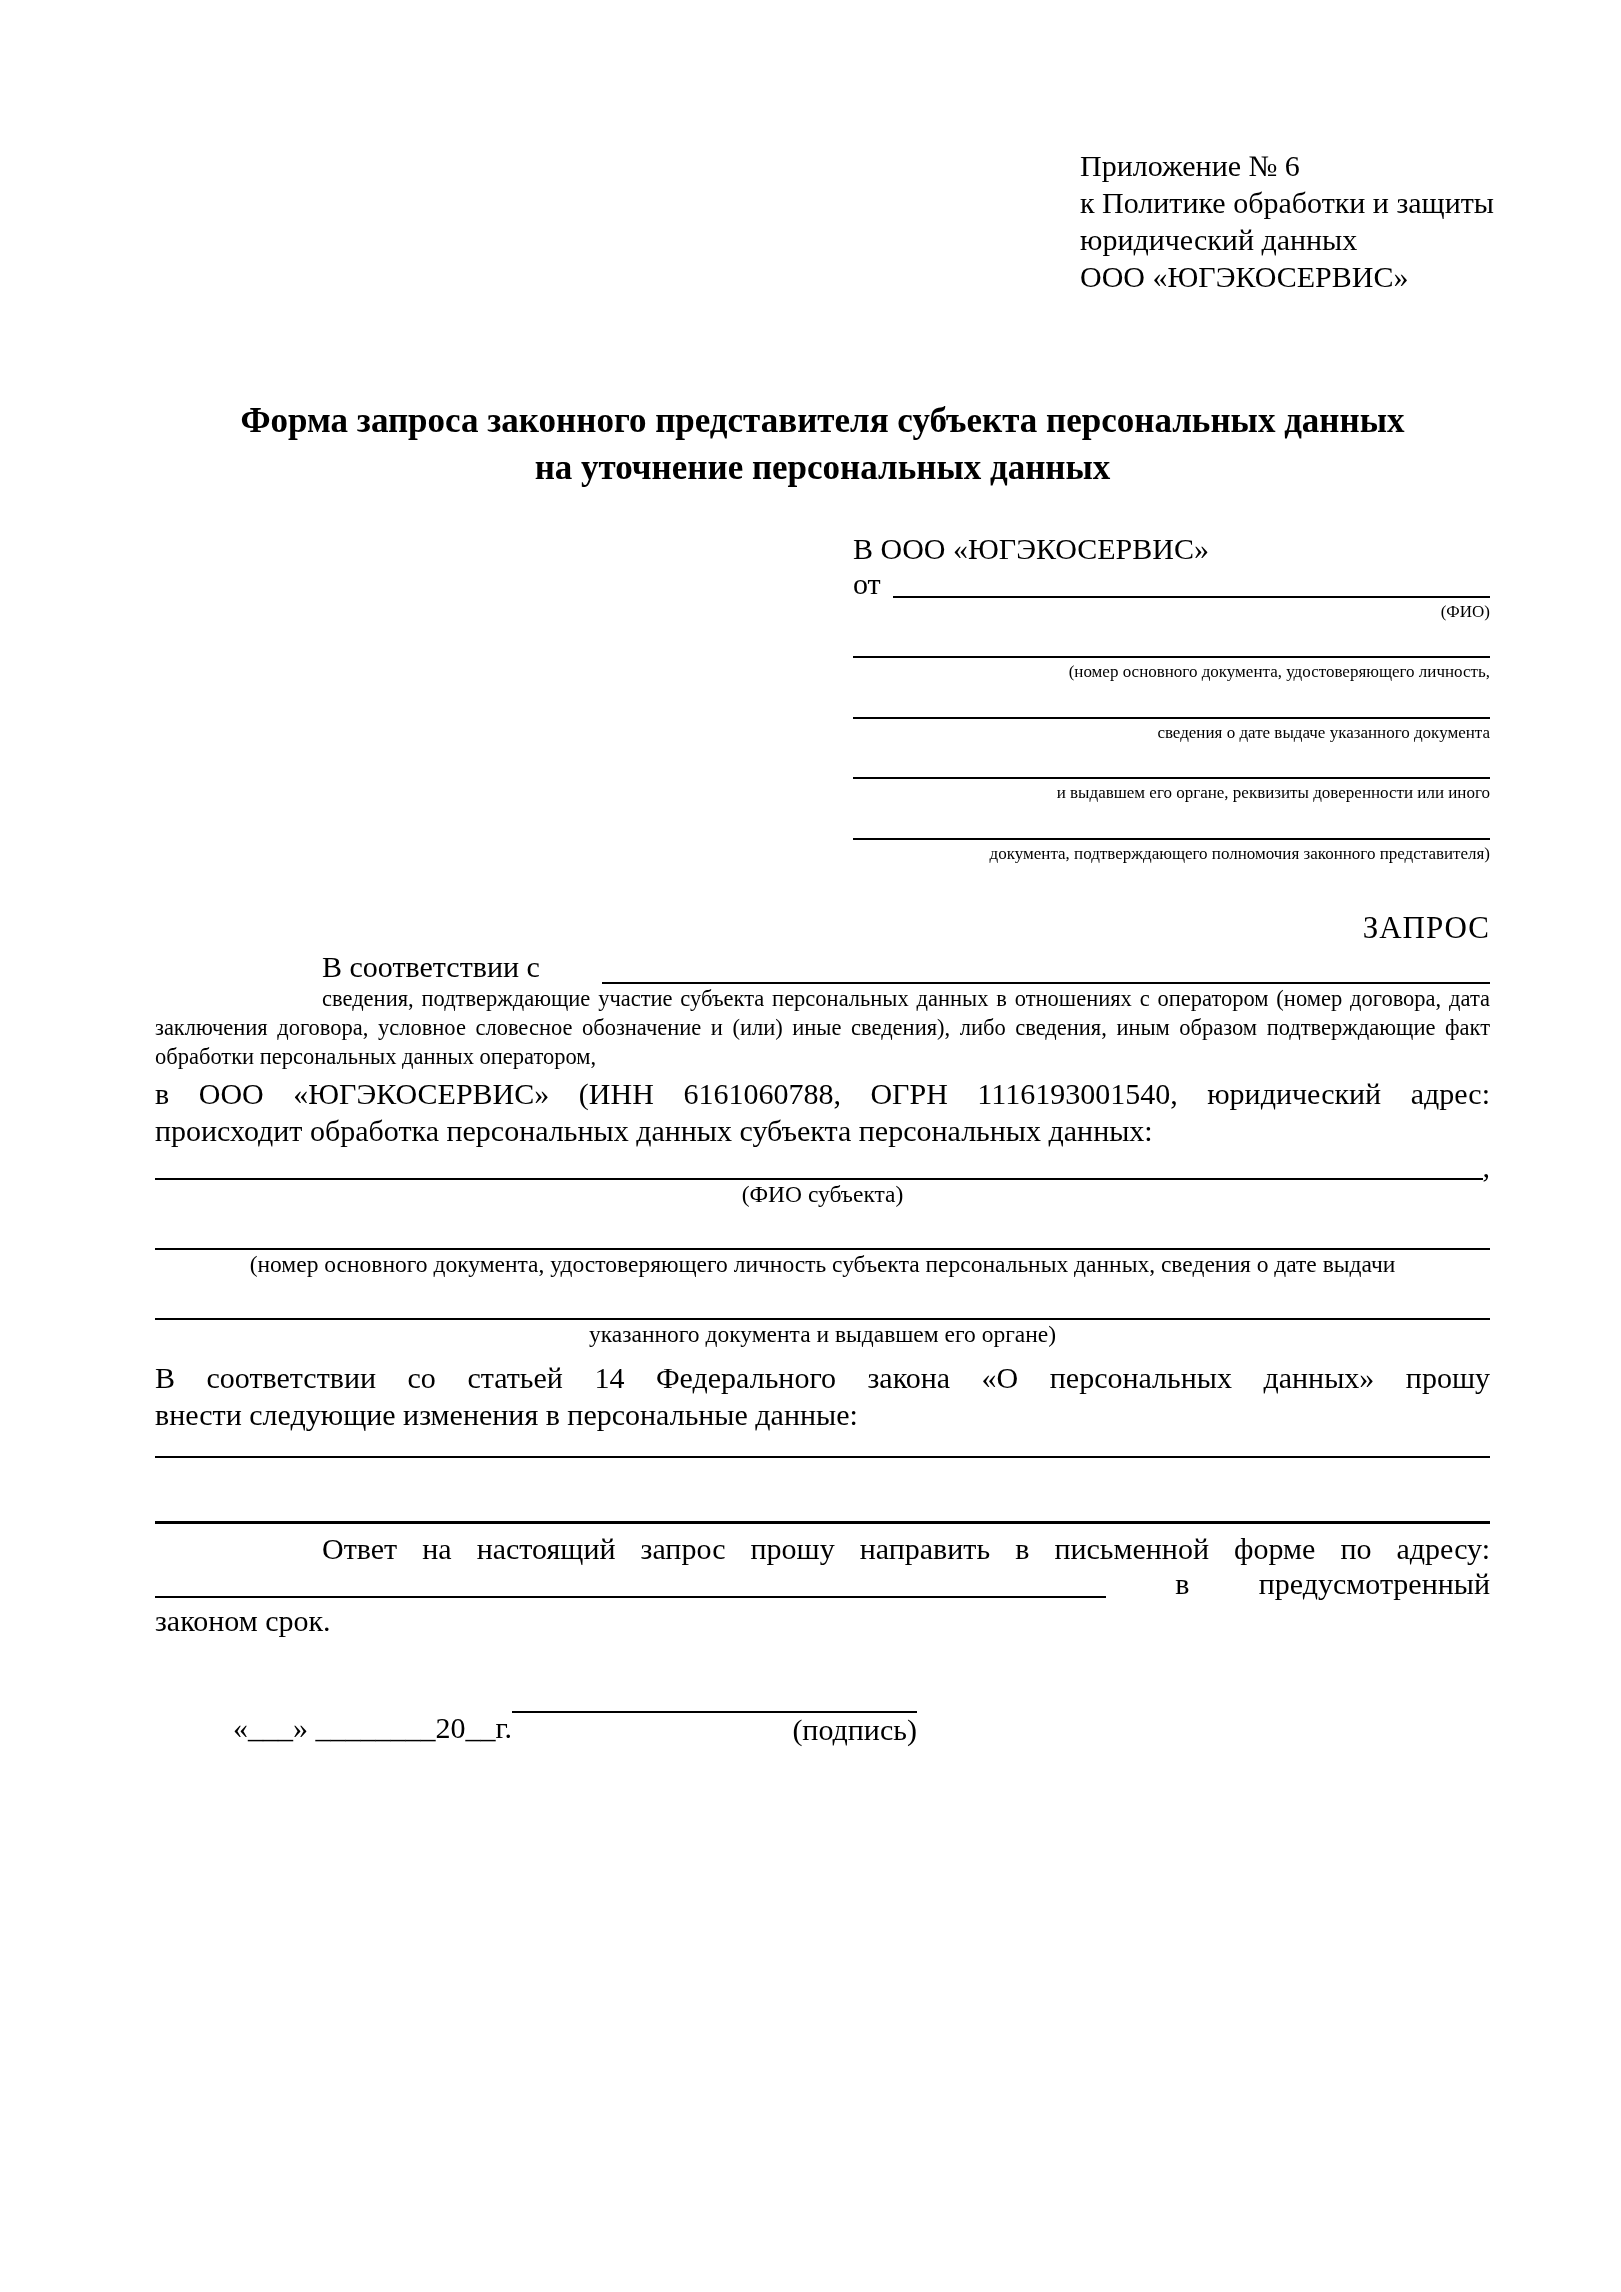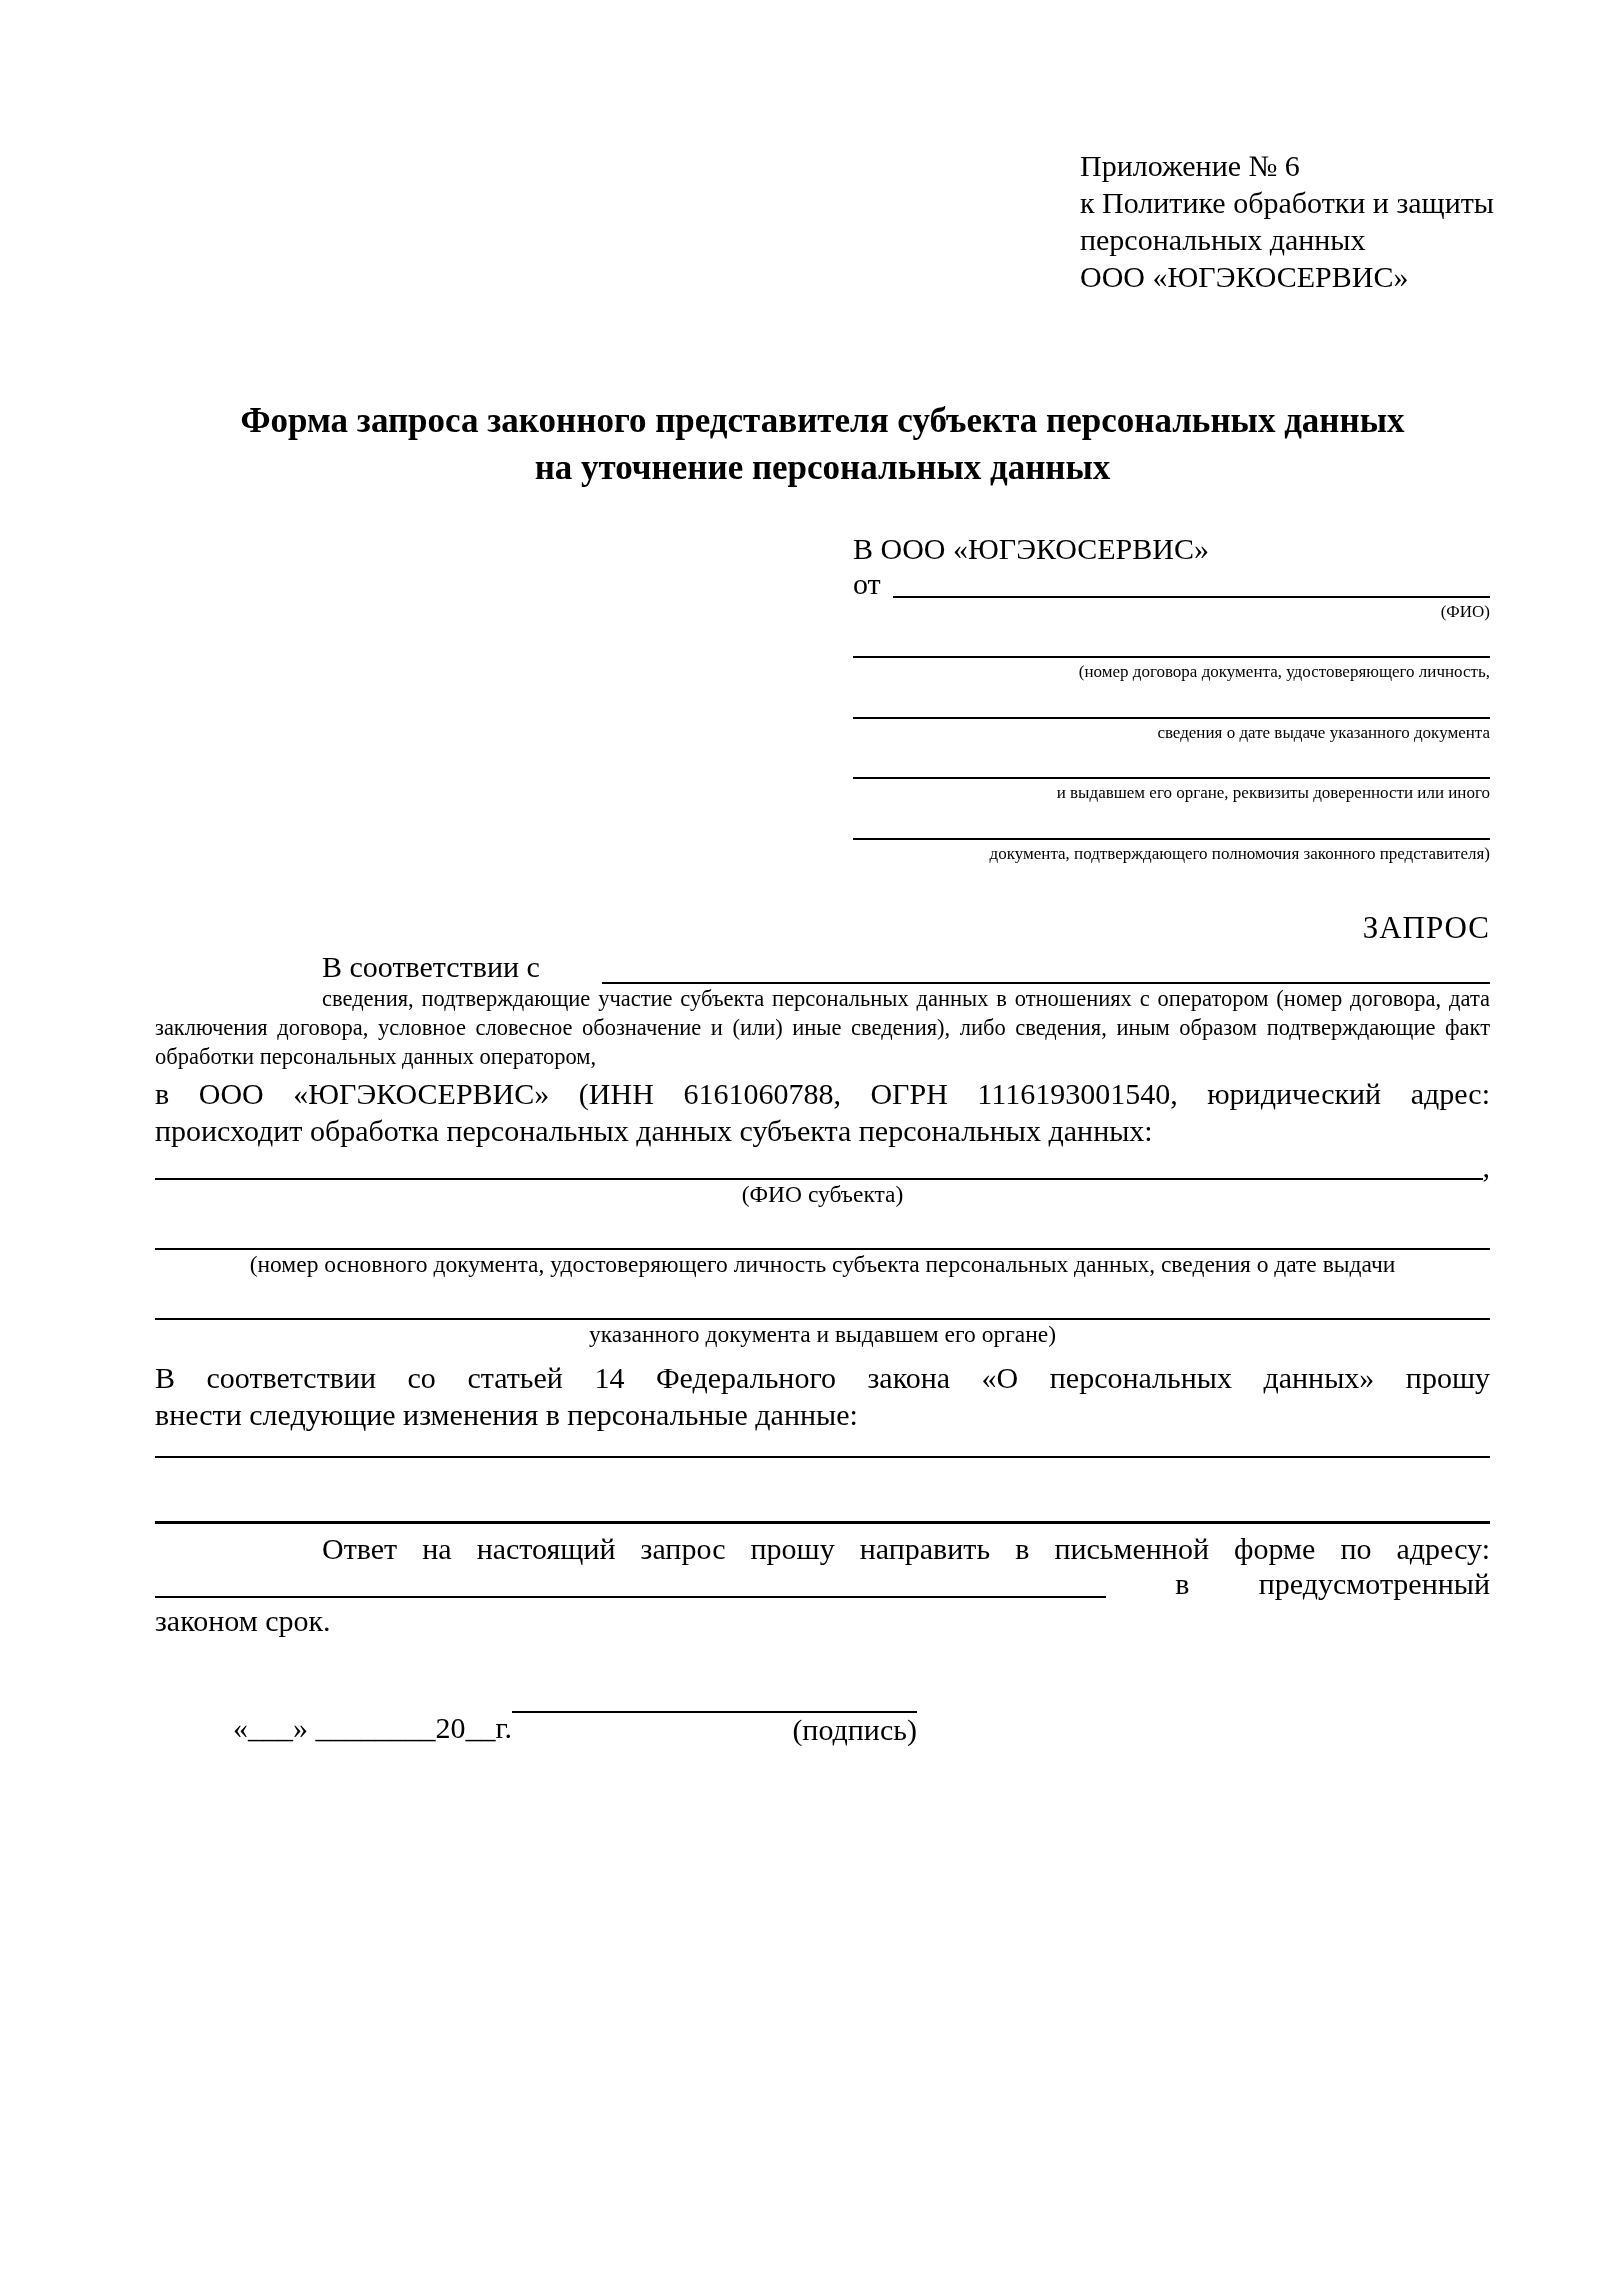--- a/index.html
+++ b/index.html
@@ -54,41 +54,41 @@
   .sig-cap{line-height:33px;}
 </style>
 </head>
 <body>
 
 <div class="page">
 
   <div class="header-note">
     <div>Приложение № 6</div>
     <div>к Политике обработки и защиты</div>
-    <div>персональных данных</div>
+    <div>юридический данных</div>
     <div>ООО «ЮГЭКОСЕРВИС»</div>
   </div>
 
   <div class="title">
     <div>Форма запроса законного представителя субъекта персональных данных</div>
     <div>на уточнение персональных данных</div>
   </div>
 
   <div class="recipient">
     <div class="to">В ООО «ЮГЭКОСЕРВИС»</div>
 
     <div class="from-row">
       <span class="lbl">от</span>
       <span class="fill-line grow"></span>
     </div>
     <div class="cap">(ФИО)</div>
 
     <div class="field">
       <div class="fill-line"></div>
-      <div class="cap">(номер договора документа, удостоверяющего личность,</div>
+      <div class="cap">(номер основного документа, удостоверяющего личность,</div>
     </div>
     <div class="field">
       <div class="fill-line"></div>
       <div class="cap">сведения о дате выдаче указанного документа</div>
     </div>
     <div class="field">
       <div class="fill-line"></div>
       <div class="cap">и выдавшем его органе, реквизиты доверенности или иного</div>
     </div>
     <div class="field">

